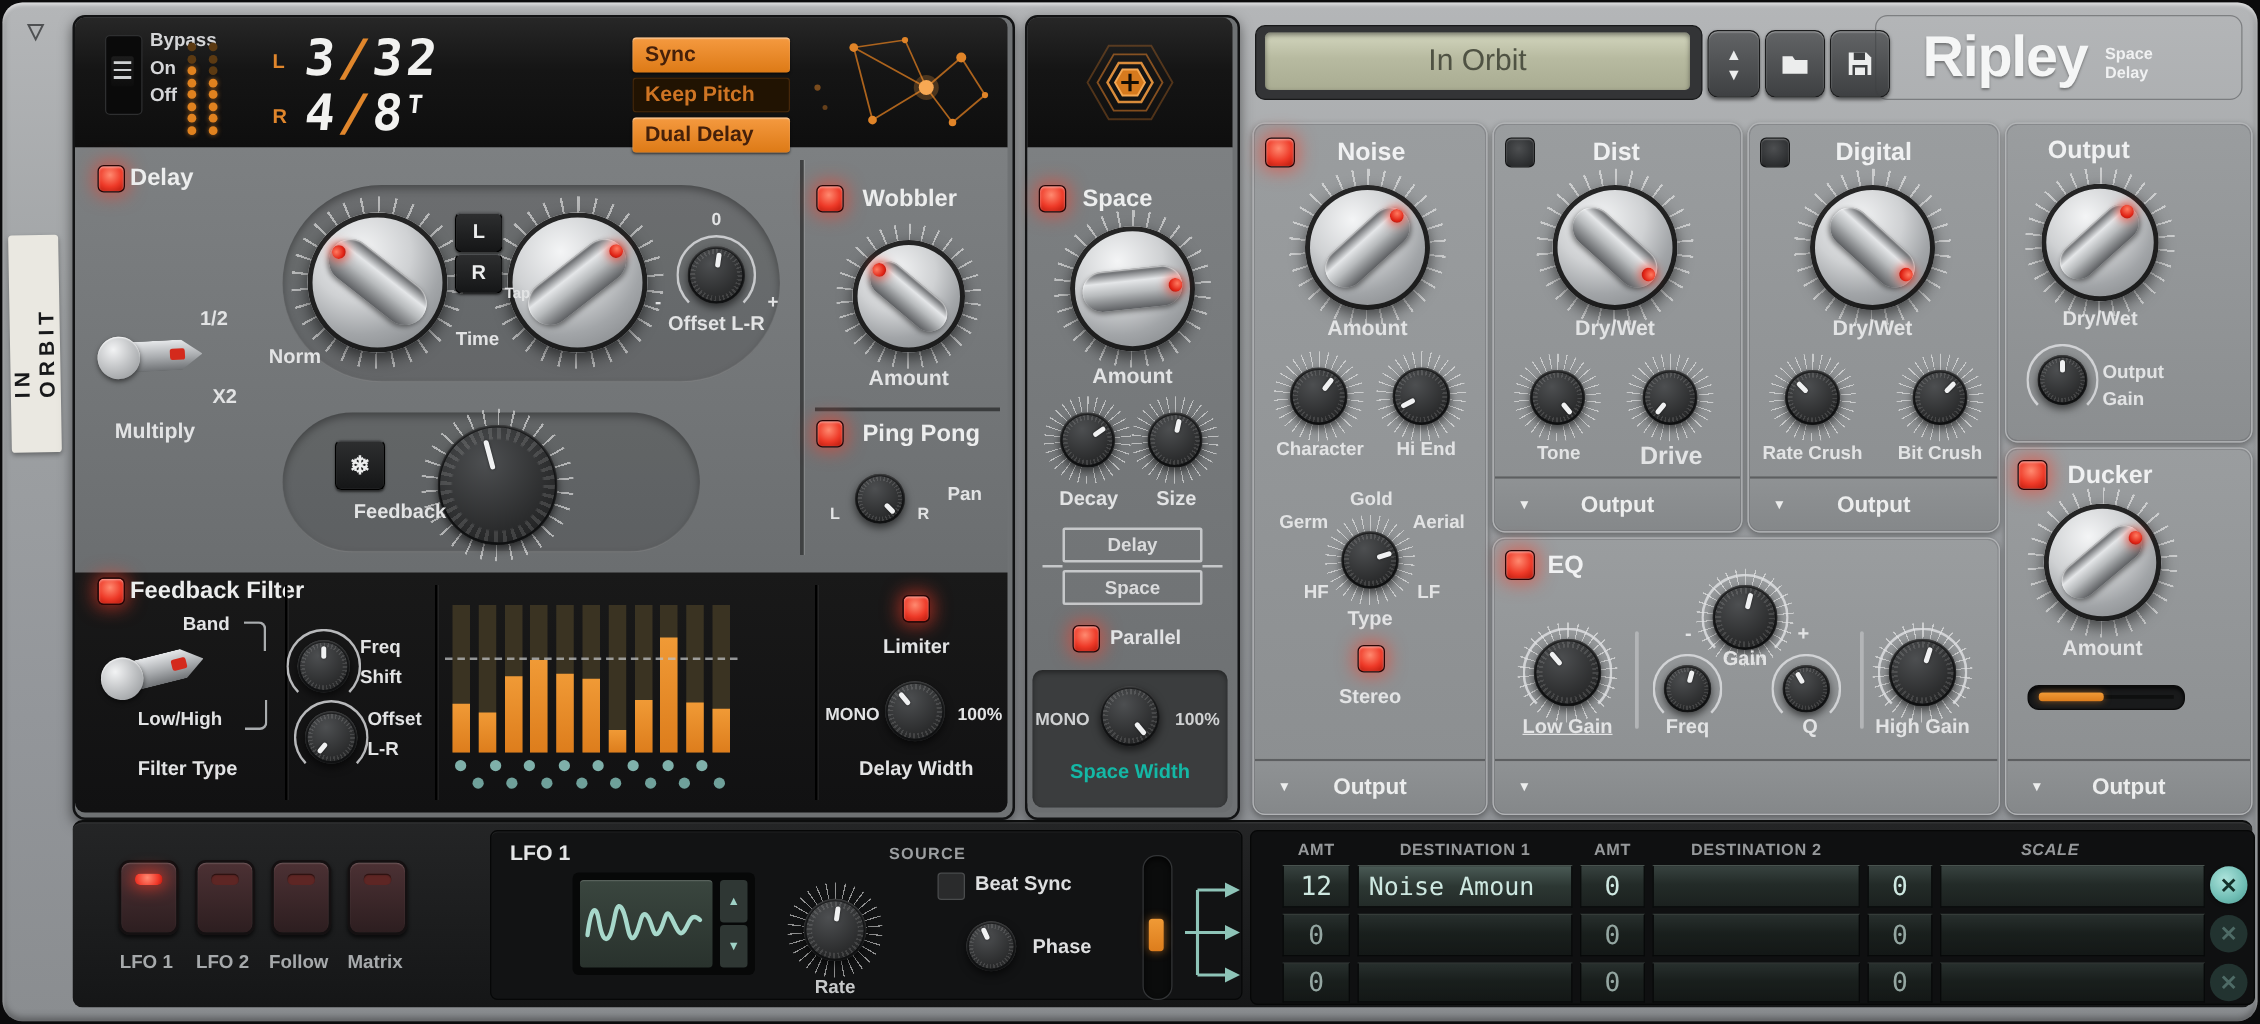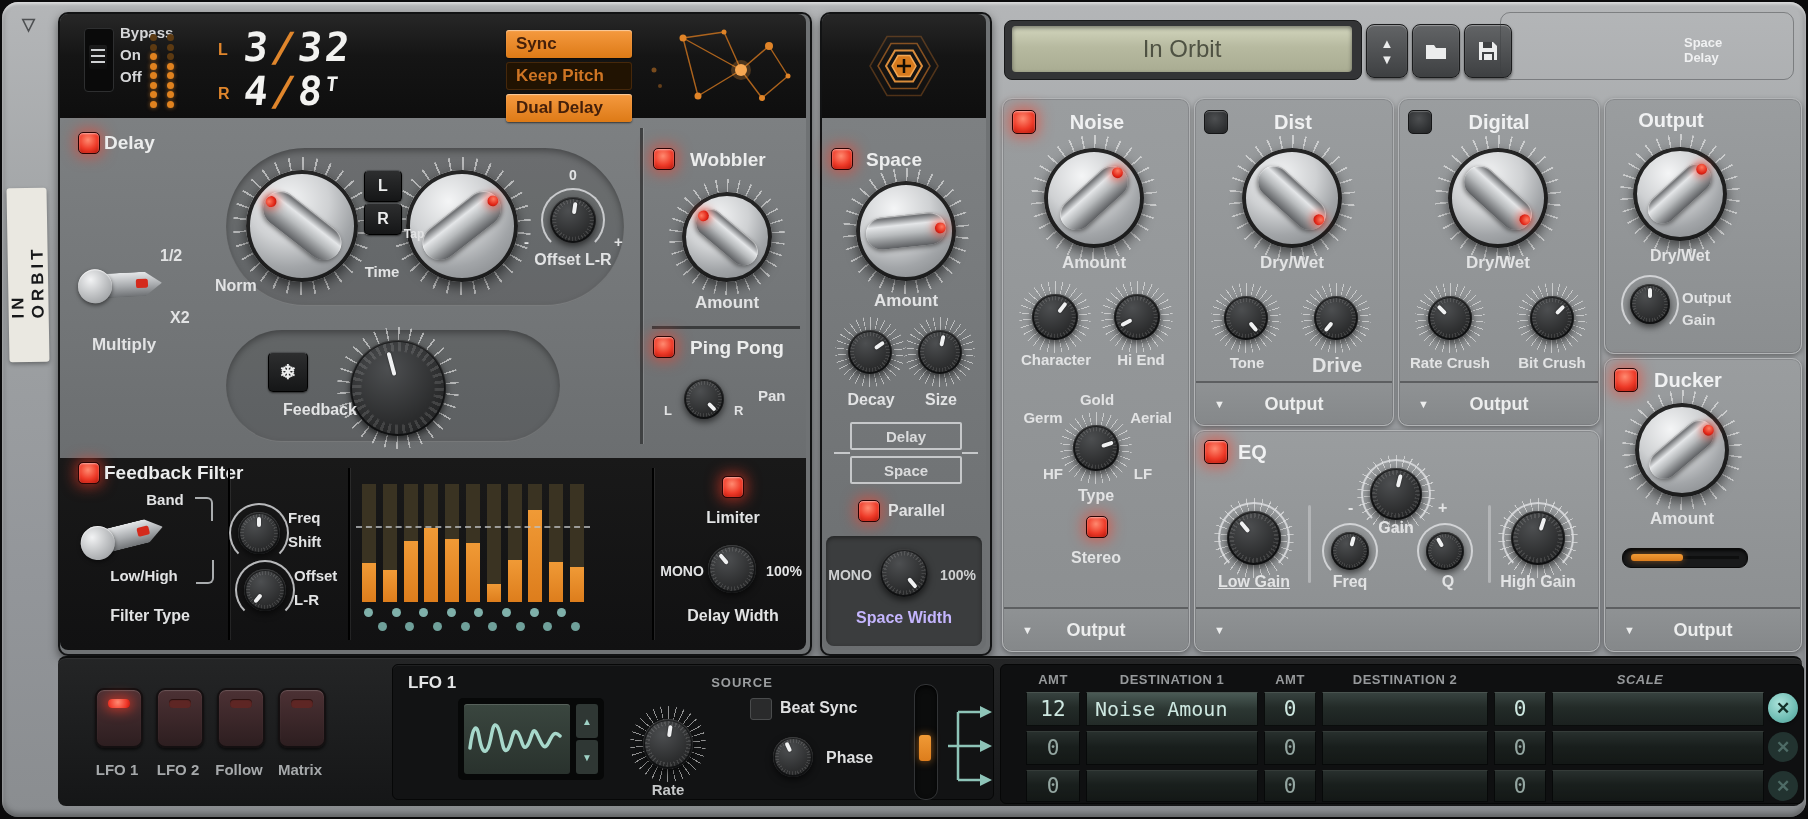--- a/index.html
+++ b/index.html
@@ -393,21 +393,21 @@
   <div class="t" style="left:888px;top:503px;font-size:16px;">Parallel</div>
   <div class="abs" style="left:826px;top:536px;width:156px;height:110px;background:#3b3d3e;border-radius:8px;box-shadow:inset 0 2px 4px rgba(0,0,0,.4);"></div>
   <div class="knob" style="left:880px;top:549px;width:48px;height:48px;">
       <div class="kbody dark"></div>
       <div class="kptrw" style="transform: rotate(140deg);">
         <div class="kptr"></div>
       </div>
     </div>
   <div class="t c" style="left:850px;top:568px;font-size:14px;color:#cfd1d2;">MONO</div>
   <div class="t c" style="left:958px;top:568px;font-size:14px;color:#cfd1d2;">100%</div>
-  <div class="t c" style="left:904px;top:610px;font-size:16px;color:#c4b5fd;">Space Width</div>
+  <div class="t c" style="left:904px;top:610px;font-size:16px;color:#14b8a6;">Space Width</div>
 
   <div class="abs" style="left:1004px;top:20px;width:356px;height:58px;background:#333436;border-radius:8px;border:1px solid #18191a;"></div>
   <div class="abs" style="left:1012px;top:26px;width:340px;height:46px;background:linear-gradient(#d3d6be,#b7baa0 45%,#a9ac92);border-radius:4px;box-shadow:inset 0 2px 4px rgba(0,0,0,.45);display:flex;align-items:center;justify-content:center;">
     <span style="font-size:24px;color:#4f5243;">In Orbit</span>
   </div>
   <div class="toolbtn" style="left:1366px;top:24px;width:40px;height:52px;flex-direction:column;gap:3px;">
     <span style="font-size:13px;line-height:1;">▲</span>
     <span style="font-size:13px;line-height:1;">▼</span>
   </div>
   <div class="toolbtn" style="left:1412px;top:24px;width:46px;height:52px;">
@@ -417,20 +417,21 @@
   </div>
   <div class="toolbtn" style="left:1464px;top:24px;width:46px;height:52px;">
     <svg width="22" height="22" viewBox="0 0 22 22">
       <path d="M2,2 h14 l4,4 v14 h-18 z" fill="#eceded"></path>
         <rect x="6" y="2" width="9" height="6" fill="#3e4042"></rect>
         <rect x="5" y="12" width="12" height="8" fill="#3e4042"></rect>
         <rect x="7" y="14" width="8" height="6" fill="#eceded"></rect>
     </svg>
   </div>
   <div class="abs" style="left:1500px;top:12px;width:292px;height:66px;border:1px solid rgba(60,62,64,.45);border-radius:10px;"></div>
+  <div class="t" style="left:1538px;top:22px;font-size:46px;letter-spacing:-1px;color:#f5f6f6;text-shadow:0 1px 2px rgba(0,0,0,.35);">Ripley</div>
   <div class="t" style="left:1684px;top:36px;font-size:13px;color:#f0f1f2;">Space</div>
   <div class="t" style="left:1684px;top:51px;font-size:13px;color:#f0f1f2;">Delay</div>
 
   <div class="col" style="left:1002px;top:98px;width:186px;height:552px;">
     <div class="ddbar">
         <span class="dd-arr">▼</span>
         <span class="dd-lab">Output</span>
       </div>
   </div>
   <div class="led" style="left:1012px;top:110px;width:22px;height:22px;"></div>

